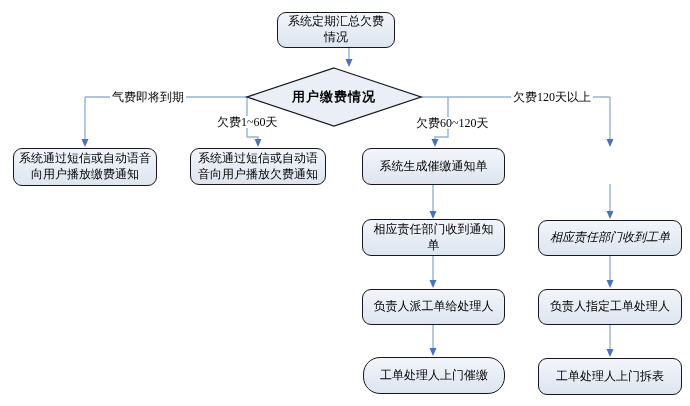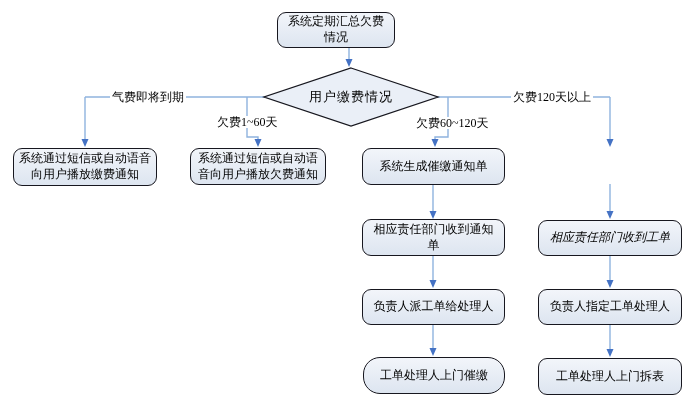--- a/index.html
+++ b/index.html
@@ -94,21 +94,21 @@
       <path class="head" d="M606.5 280 L613.5 280 L610 288 Z"></path>
     </g>
     <g>
       <line class="stem" x1="610" y1="325" x2="610" y2="350"></line>
       <path class="head" d="M606.5 349 L613.5 349 L610 357 Z"></path>
     </g>
   </svg>
 
   <div class="node" style="left:277px;top:12px;width:118px;height:36px;">系统定期汇总欠费情况</div>
 
-  <div class="diamond" style="left:262px;top:67px;width:178px;height:60px;">
+  <div class="diamond" style="left:245px;top:67px;width:178px;height:60px;font-weight:bold;">
     <svg width="178" height="60">
       <polygon points="89,1 176,30 89,59 2,30" style="fill:#eaeff7;stroke:var(--node-border);stroke-width:1.3"></polygon>
     </svg>
     <div class="label">用户缴费情况</div>
   </div>
 
   <div class="cond" style="left:110px;top:91px;">气费即将到期</div>
   <div class="cond" style="left:215px;top:116px;">欠费1~60天</div>
   <div class="cond" style="left:414px;top:117px;">欠费60~120天</div>
   <div class="cond" style="left:511px;top:91px;">欠费120天以上</div>

